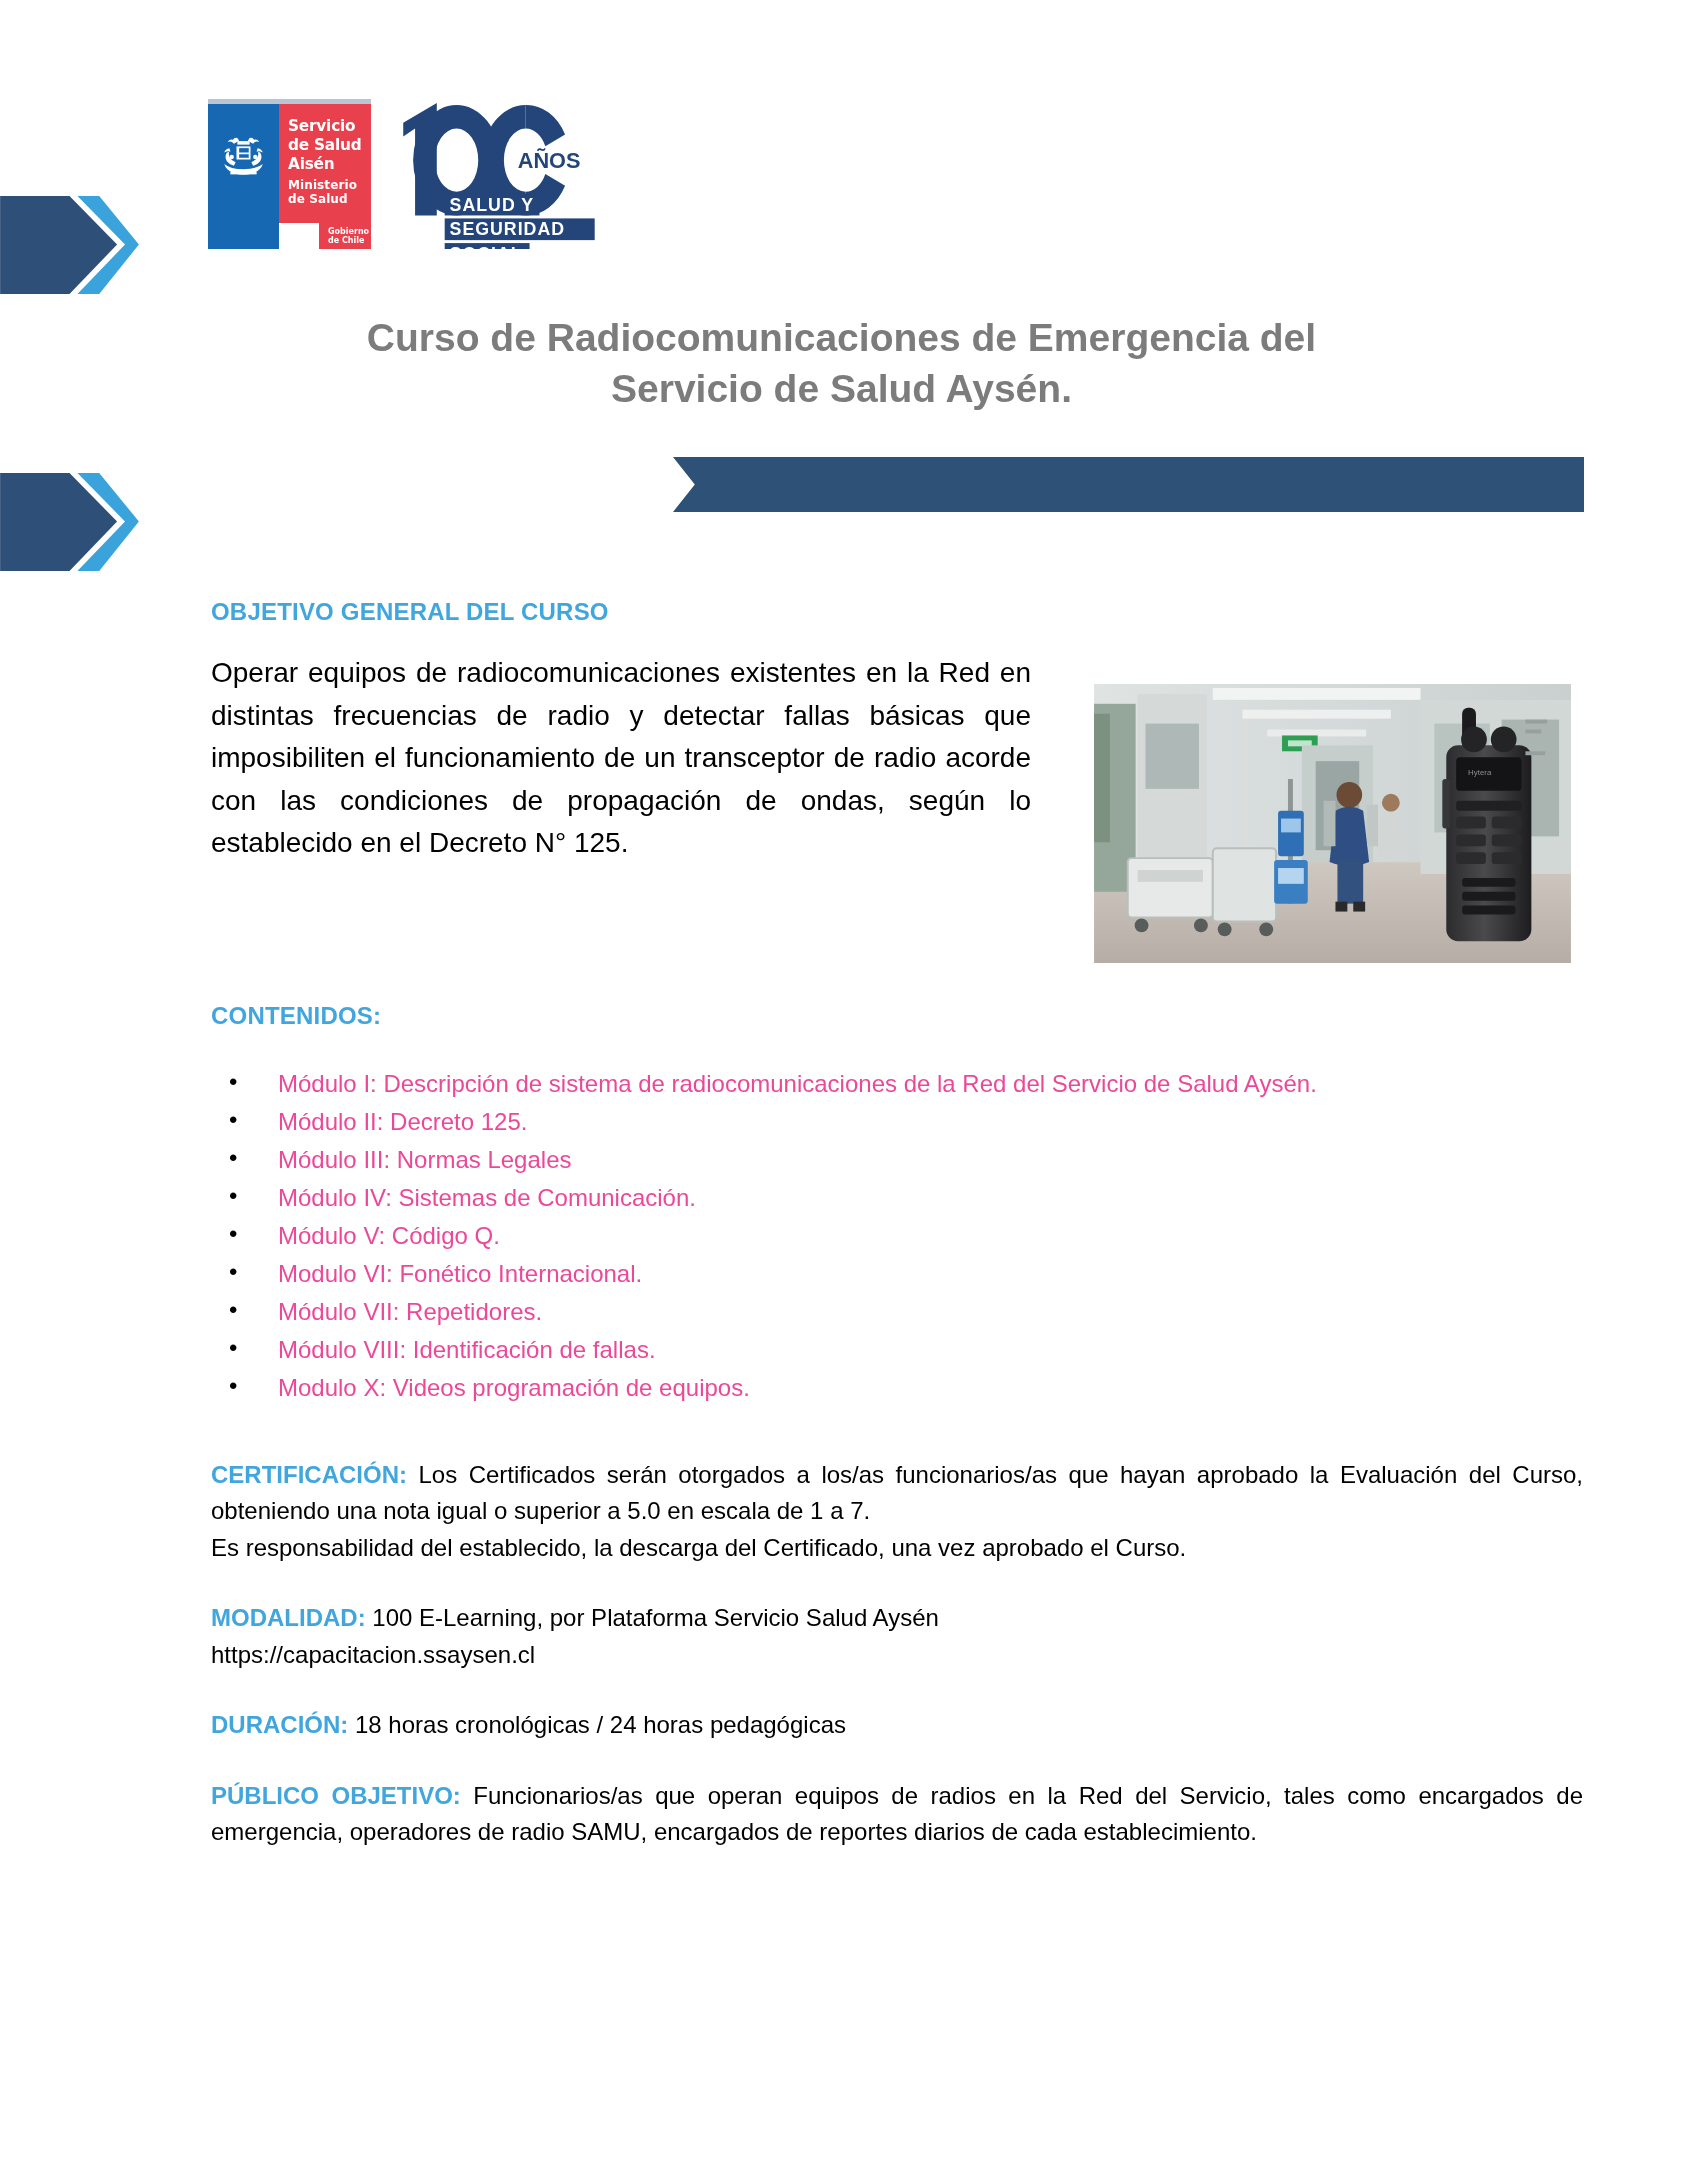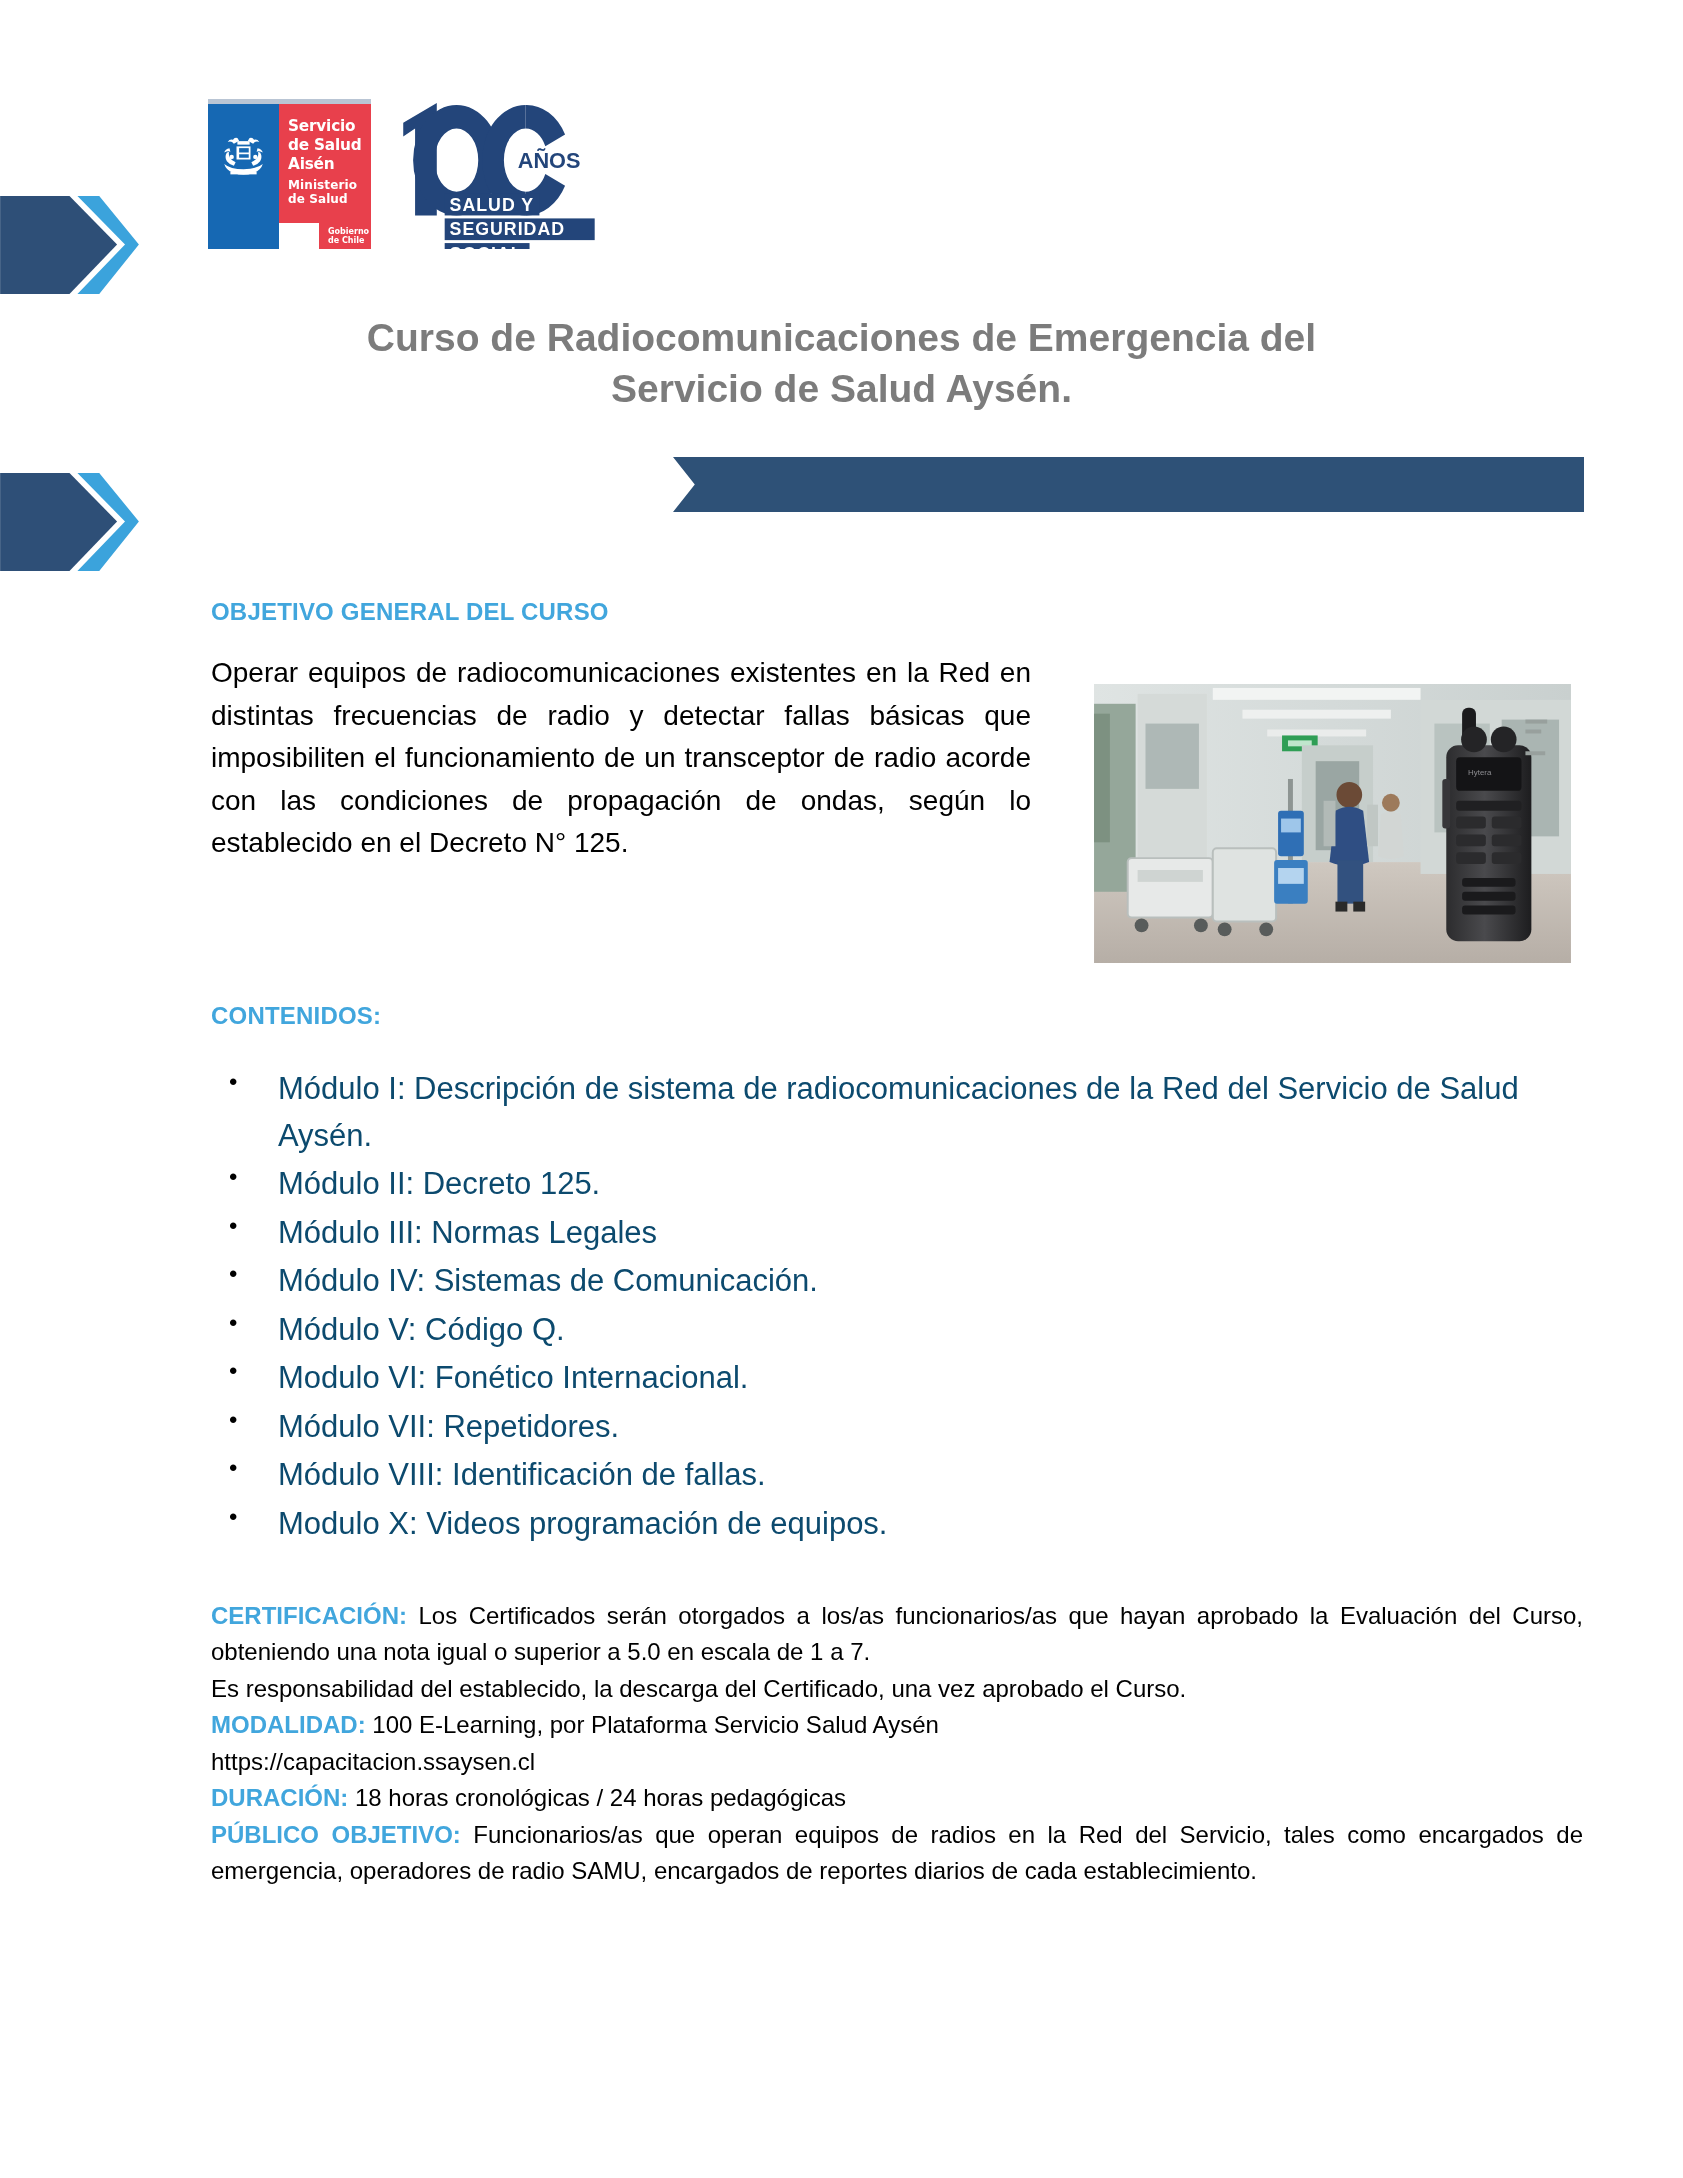--- a/index.html
+++ b/index.html
@@ -180,41 +180,42 @@
   .contenidos-head { margin-top: 63px; font-size: 23px; }
 
   ul.modules {
     margin-top: 36px;
     list-style: none;
     padding: 0;
   }
   ul.modules li {
     position: relative;
     padding-left: 67px;
-    font-size: 31px;
+    font-size: 24px;
     line-height: 1.50;
-    color: #0c4a6e;
+    color: #ec4899;
     margin-bottom: 2px;
     font-family: "Liberation Sans", sans-serif;
   }
   ul.modules li::before {
     content: "\2022";
     position: absolute;
     left: 18px;
     top: -2px;
     font-size: 24px;
     color: #000;
   }
   ul.modules li.wide { padding-right: 4px; }
 
   .para {
     font-size: 24px;
     line-height: 1.52;
     color: #000;
     text-align: justify;
+    margin-top: 34px;
     font-family: "Liberation Sans", sans-serif;
   }
   .para.tight { margin-top: 0; }
   .lbl {
     color: #41a6dd;
     font-weight: bold;
   }
   .nojust { text-align: left; }
 </style>
 </head>

